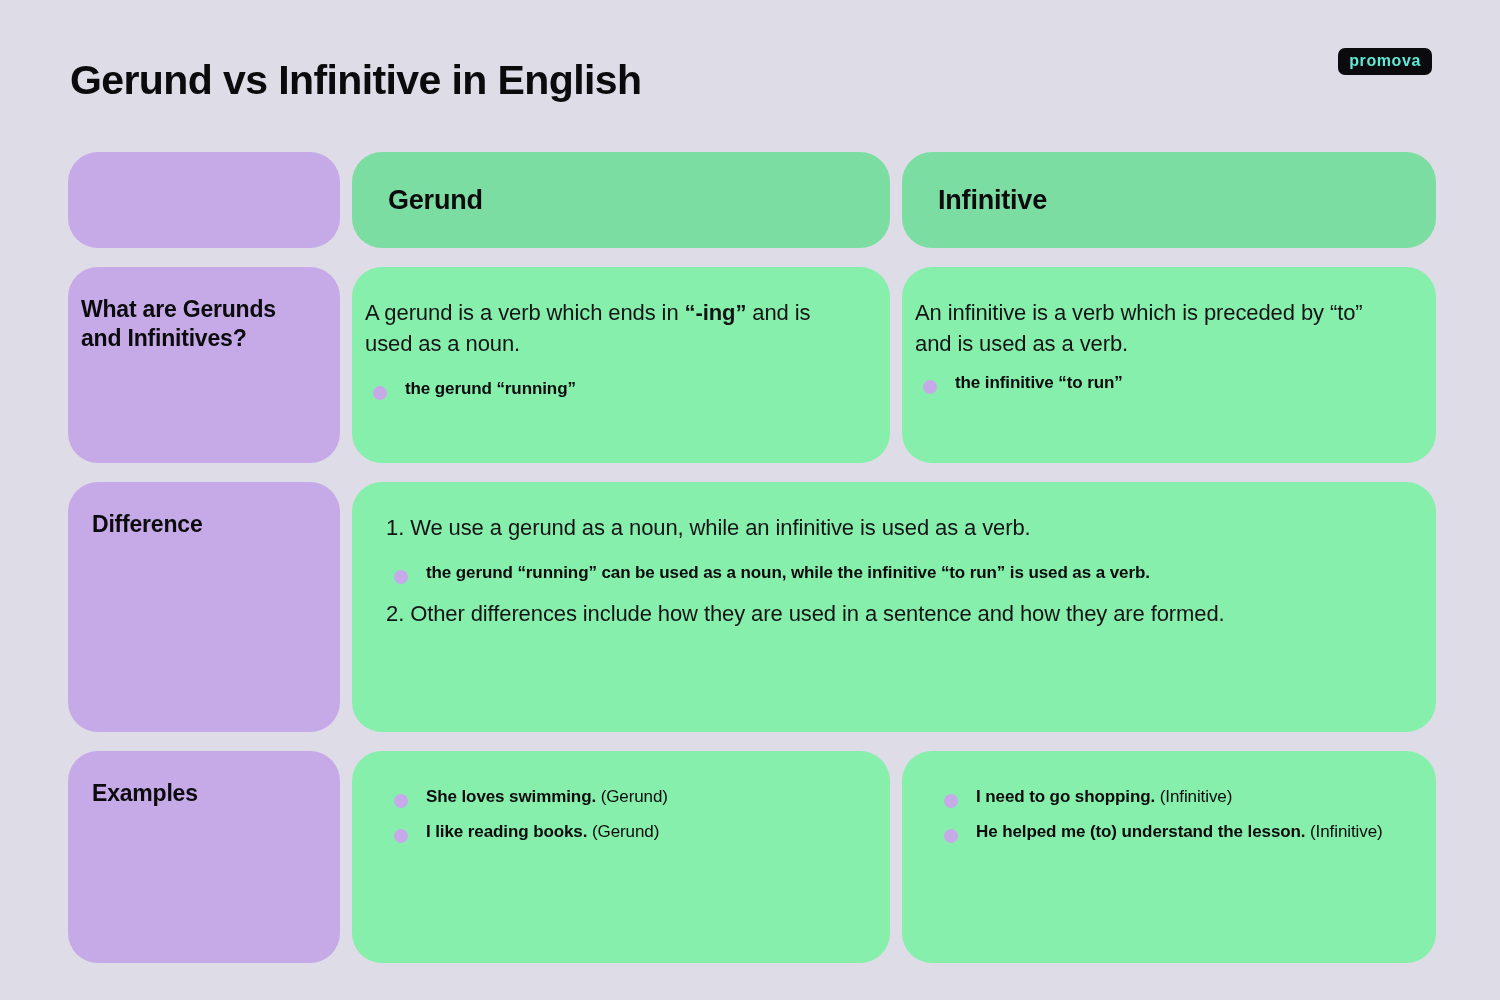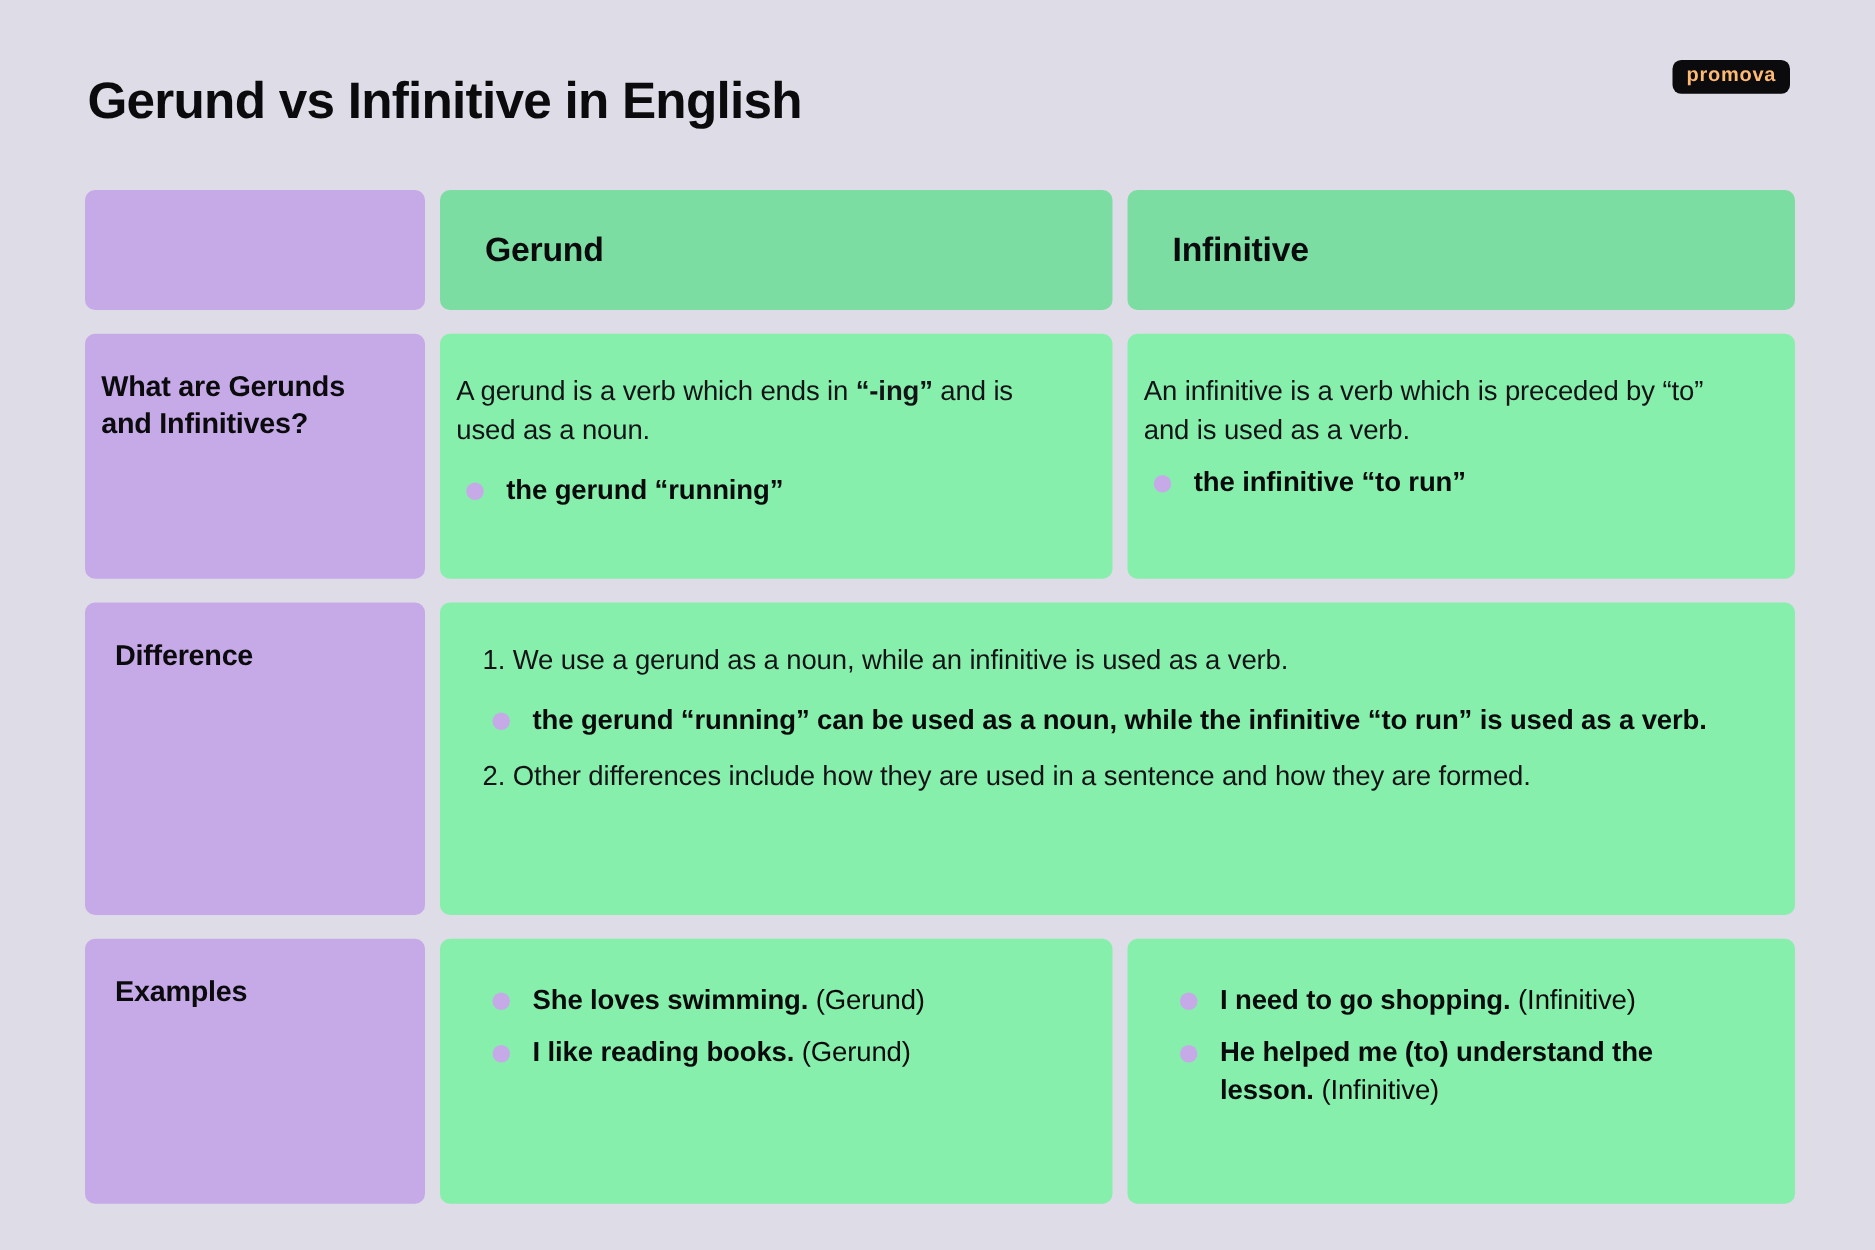--- a/index.html
+++ b/index.html
@@ -38,21 +38,21 @@
     line-height: 1.1;
     color: #0b0b0d;
     white-space: nowrap;
   }
 
   .logo {
     position: absolute;
     right: 68px;
     top: 48px;
     background: #0b0b0d;
-    color: #fdba74;
+    color: #5eead4;
     border-radius: 7px;
     padding: 5px 11px 6px 11px;
     font-size: 16px;
     font-weight: 700;
     letter-spacing: 0.6px;
     line-height: 1;
   }
 
   
   .grid {
@@ -60,21 +60,21 @@
     left: 68px;
     top: 152px;
     width: 1364px;
     display: grid;
     grid-template-columns: 272px 538px 534px;
     grid-auto-rows: auto;
     column-gap: 12px;
     row-gap: 19px;
   }
 
-  .cell { border-radius: 8px; }
+  .cell { border-radius: 30px; }
 
   .label-cell {
     background: #c6aae8;
     padding: 28px 24px 24px 24px;
   }
   .label-cell .label-text {
     font-size: 23px;
     font-weight: 700;
     line-height: 1.28;
     letter-spacing: -0.2px;
@@ -111,21 +111,21 @@
     letter-spacing: -0.1px;
     color: #141417;
   }
   .para b { font-weight: 700; }
 
   .bullets { list-style: none; margin-top: 18px; }
   .bullets.tight { margin-top: 12px; }
   .bullets li {
     position: relative;
     padding-left: 40px;
-    font-size: 22px;
+    font-size: 17px;
     line-height: 1.36;
     letter-spacing: -0.1px;
     margin-bottom: 12px;
   }
   .bullets li:last-child { margin-bottom: 0; }
   .bullets li .dot {
     position: absolute;
     left: 8px;
     top: 9px;
     width: 14px;

